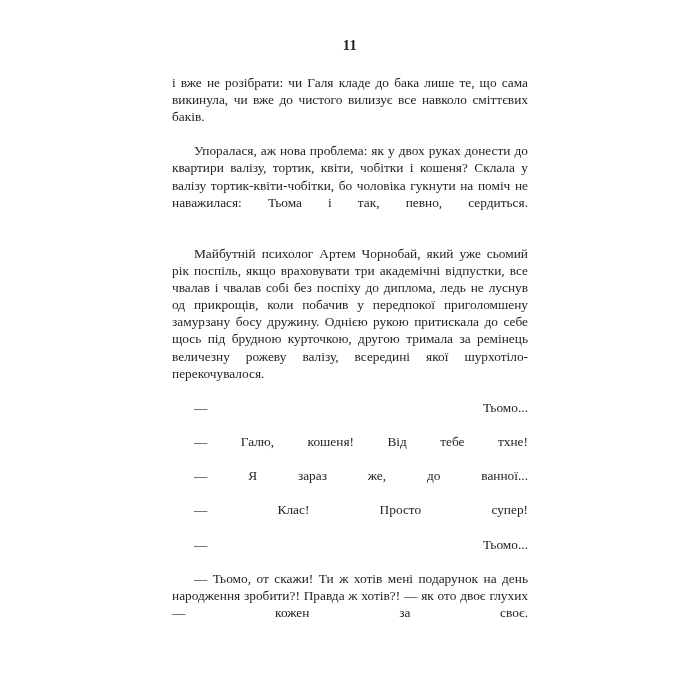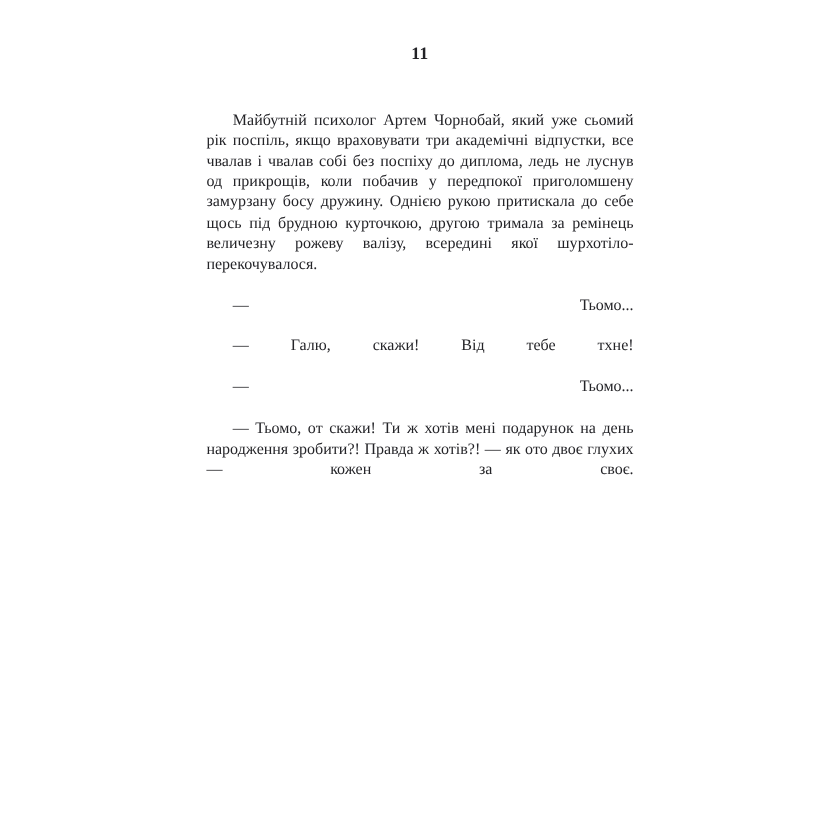--- a/index.html
+++ b/index.html
@@ -87,21 +87,25 @@
   }
 </style>
 </head>
 <body>
 
 <div class="page">
 
   <div class="folio">11</div>
 
   <div class="textblock">
+      <p class="para noindent">і вже не розібрати: чи Галя кладе до бака лише те, що сама викинула, чи вже до чистого вилизує все навколо сміттєвих баків.</p>
+      <p class="para">Упоралася, аж нова проблема: як у двох руках донести до квартири валізу, тортик, квіти, чобітки і кошеня? Склала у валізу тортик-квіти-чобітки, бо чоловіка гукнути на поміч не наважилася: Тьома і так, певно, сердиться.</p>
       <div class="gap"></div>
       <p class="para">Майбутній психолог Артем Чорнобай, який уже сьомий рік поспіль, якщо враховувати три академічні відпустки, все чвалав і чвалав собі без поспіху до диплома, ледь не луснув од прикрощів, коли побачив у передпокої приголомшену замурзану босу дружину. Однією рукою притискала до себе щось під брудною курточкою, другою тримала за ремінець величезну рожеву валізу, всередині якої шурхотіло-перекочувалося.</p>
       <p class="speech">— Тьомо...</p>
-      <p class="speech">— Галю, скажи! Від тебе тхне!</p>
+      <p class="speech">— Галю, кошеня! Від тебе тхне!</p>
+      <p class="speech">— Я зараз же, до ванної...</p>
+      <p class="speech">— Клас! Просто супер!</p>
       <p class="speech">— Тьомо...</p>
       <p class="speech">— Тьомо, от скажи! Ти ж хотів мені подарунок на день народження зробити?! Правда ж хотів?! — як ото двоє глухих — кожен за своє.</p>
     </div>
 
 </div>
 
 </body></html>

